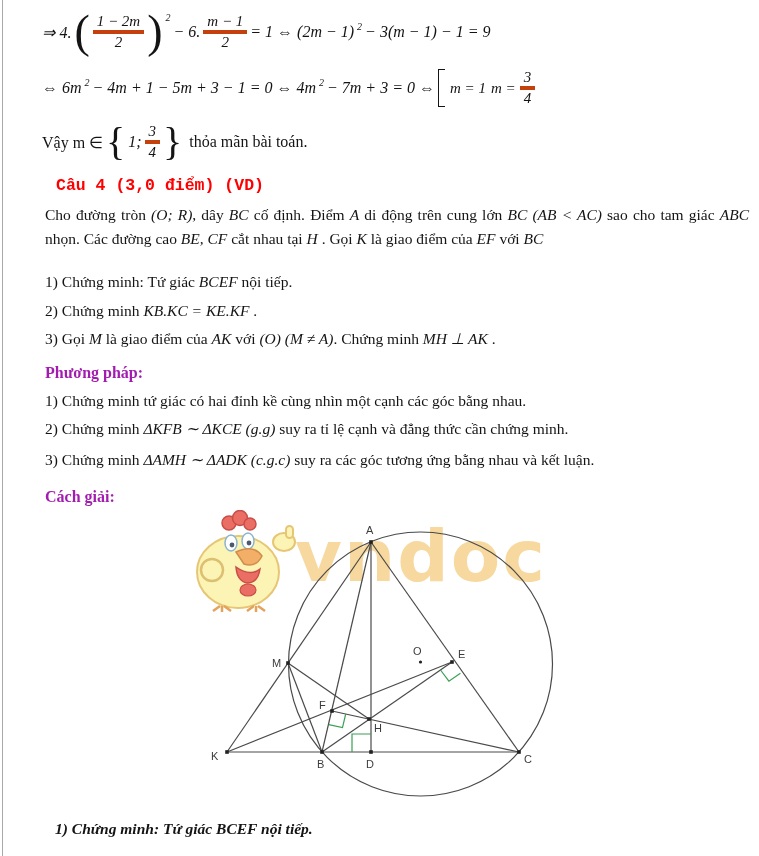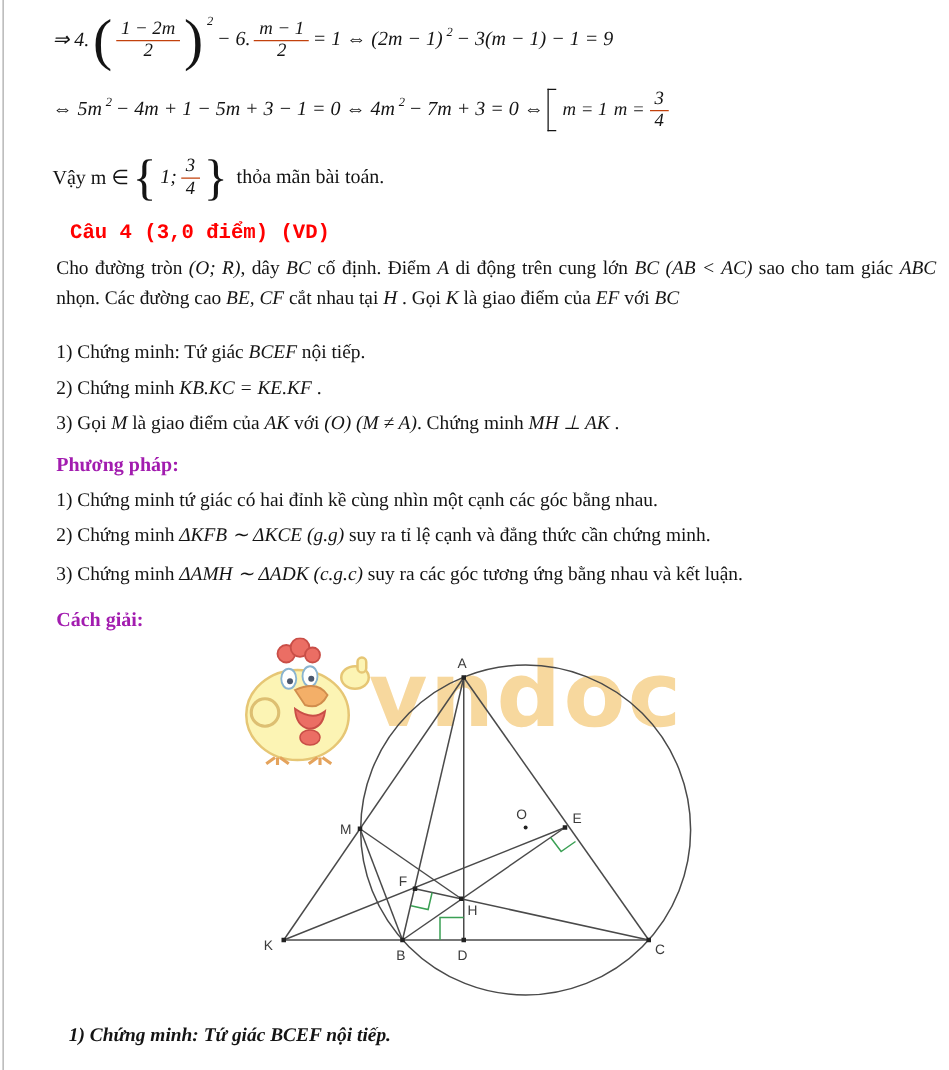--- a/index.html
+++ b/index.html
@@ -6,21 +6,21 @@
   body{
     width:759px;height:856px;position:relative;background:#ffffff;
     font-family:"Liberation Serif",serif;color:#141414;overflow:hidden;
   }
   .page-border{position:absolute;left:2px;top:0;bottom:0;width:1px;background:#a9a9a9;}
   .abs{position:absolute;}
   
   .eq{display:flex;align-items:center;font-size:16px;font-style:italic;white-space:pre;}
   .eq > *{margin-right:3px;}
   .frac{display:inline-flex;flex-direction:column;align-items:center;font-size:15px;line-height:1.12;font-style:italic;}
-  .frac .num{border-bottom:1px solid #c2410c;padding:0 4px;display:block;}
+  .frac .num{border-bottom:4px solid #c2410c;padding:0 4px;display:block;}
   .frac .den{display:block;}
   .bigp{font-size:46px;font-weight:400;line-height:0;font-style:normal;font-family:"Liberation Serif",serif;}
   .bigbrace{font-size:40px;line-height:0;font-style:normal;}
   .psup{position:relative;top:-15px;font-size:10px;font-style:italic;}
   .isup{position:relative;top:-6px;font-size:10px;font-style:italic;}
   .cases{display:inline-flex;align-items:center;}
   .lbracket{display:inline-block;width:6px;align-self:stretch;
     border-left:1.6px solid #141414;border-top:1.6px solid #141414;border-bottom:1.6px solid #141414;}
   .cases-col{display:inline-flex;flex-direction:row;gap:5px;padding-left:5px;}
   .case-row{display:flex;align-items:center;gap:4px;font-size:15px;}
@@ -59,21 +59,21 @@
   <span class="frac">
     <span class="num">m − 1</span>
     <span class="den">2</span>
   </span>
   <span>= 1 ⇔ (2m − 1)</span>
   <span class="isup">2</span>
   <span>− 3(m − 1) − 1 = 9</span>
 </div>
 
 <div class="abs eq" style="left:42px;top:60px;height:56px;">
-  <span>⇔ 5m</span>
+  <span>⇔ 6m</span>
   <span class="isup">2</span>
   <span>− 4m + 1 − 5m + 3 − 1 = 0 ⇔ 4m</span>
   <span class="isup">2</span>
   <span>− 7m + 3 = 0 ⇔</span>
   <span class="cases">
     <span class="lbracket"></span>
     <span class="cases-col">
       <span class="case-row">m = 1</span>
       <span class="case-row">
         <span>m =</span>

